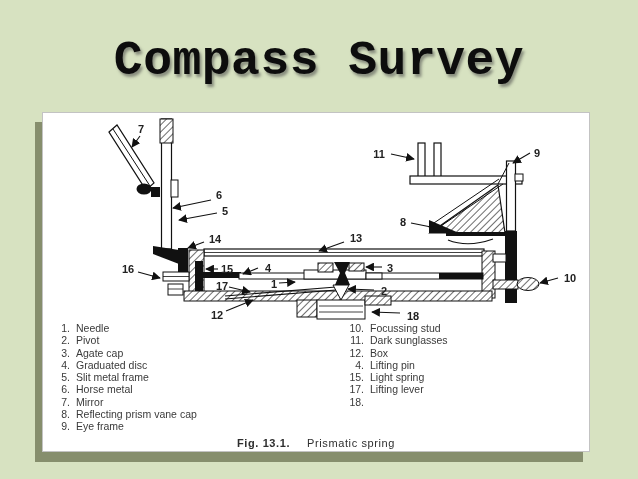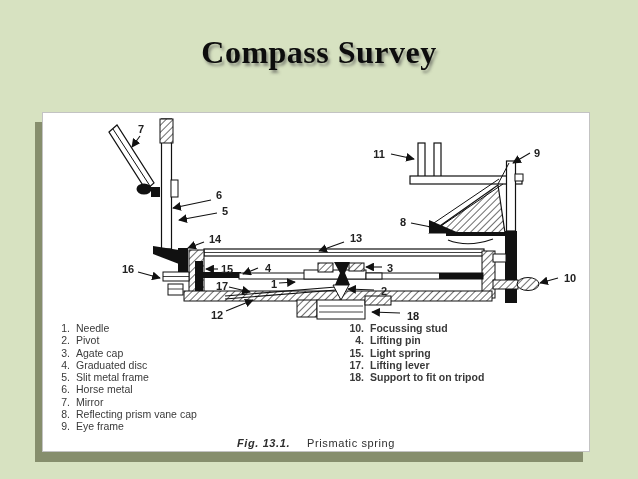--- a/index.html
+++ b/index.html
@@ -4,42 +4,42 @@
 <style>
   :root{
     --background:#d7e2c1; --shadow:#868e6d; --panel:#ffffff;
     --title:#0d0d0d; --ink:#1a1a1a; --legendink:#3a3a3a;
   }
   *{margin:0;padding:0;box-sizing:border-box;}
   html,body{width:638px;height:479px;overflow:hidden;}
   body{background:var(--background);font-family:"Liberation Sans",sans-serif;position:relative;}
   .title{
     position:absolute;top:34px;left:0;width:100%;text-align:center;
-    font-family:Liberation Serif, serif;font-weight:bold;font-size:32px;
+    font-family:Liberation Mono, monospace;font-weight:bold;font-size:48px;
     color:var(--title);letter-spacing:0.5px;
     text-shadow:2px 3px 3px rgba(70,70,70,0.55);
   }
   .panel{
     position:absolute;left:42px;top:112px;width:548px;height:340px;
     background:var(--panel);border:1px solid #c3c3c3;
     box-shadow:-7px 10px 0 0 var(--shadow);
   }
   .diagram-svg{position:absolute;left:0;top:0;width:548px;height:340px;}
   .legend-col{position:absolute;font-size:10.5px;line-height:12.3px;color:var(--legendink);}
   .legend-left{left:14px;top:209px;}
-  .legend-right{left:301px;top:209px;font-weight:bold;}
+  .legend-right{left:301px;top:209px;}
   .lrow{display:flex;white-space:nowrap;}
   .lnum{display:inline-block;text-align:right;margin-right:6px;}
   .legend-left .lnum{width:13px;}
   .legend-right .lnum{width:20px;}
   .caption{
     position:absolute;left:0;top:324px;width:100%;text-align:center;
     font-size:11px;color:#2e2e2e;letter-spacing:0.6px;
   }
-  .caption .fig{font-weight:bold;margin-right:17px;font-style:italic;}
+  .caption .fig{font-weight:bold;margin-right:17px;}
   svg text{font-family:"Liberation Sans",sans-serif;font-size:11px;font-weight:600;fill:#222;}
 </style>
 </head>
 <body>
 
 <h1 class="title">Compass Survey</h1>
 
 <div class="panel">
 
   <svg class="diagram-svg" viewBox="42 112 548 340">
@@ -225,33 +225,40 @@
         <span>Eye frame</span>
       </div>
   </div>
 
   <div class="legend-col legend-right">
     <div class="lrow">
         <span class="lnum">10.</span>
         <span>Focussing stud</span>
       </div>
     <div class="lrow">
+        <span class="lnum">11.</span>
+        <span>Dark sunglasses</span>
+      </div>
+    <div class="lrow">
+        <span class="lnum">12.</span>
+        <span>Box</span>
+      </div>
+    <div class="lrow">
         <span class="lnum">4.</span>
         <span>Lifting pin</span>
       </div>
     <div class="lrow">
         <span class="lnum">15.</span>
         <span>Light spring</span>
       </div>
     <div class="lrow">
         <span class="lnum">17.</span>
         <span>Lifting lever</span>
       </div>
     <div class="lrow">
         <span class="lnum">18.</span>
-        <span>Support to fit on tripod</span>
       </div>
   </div>
 
   <div class="caption">
     <span class="fig">Fig. 13.1.</span><span>Prismatic spring</span>
   </div>
 </div>
 
 </body></html>

